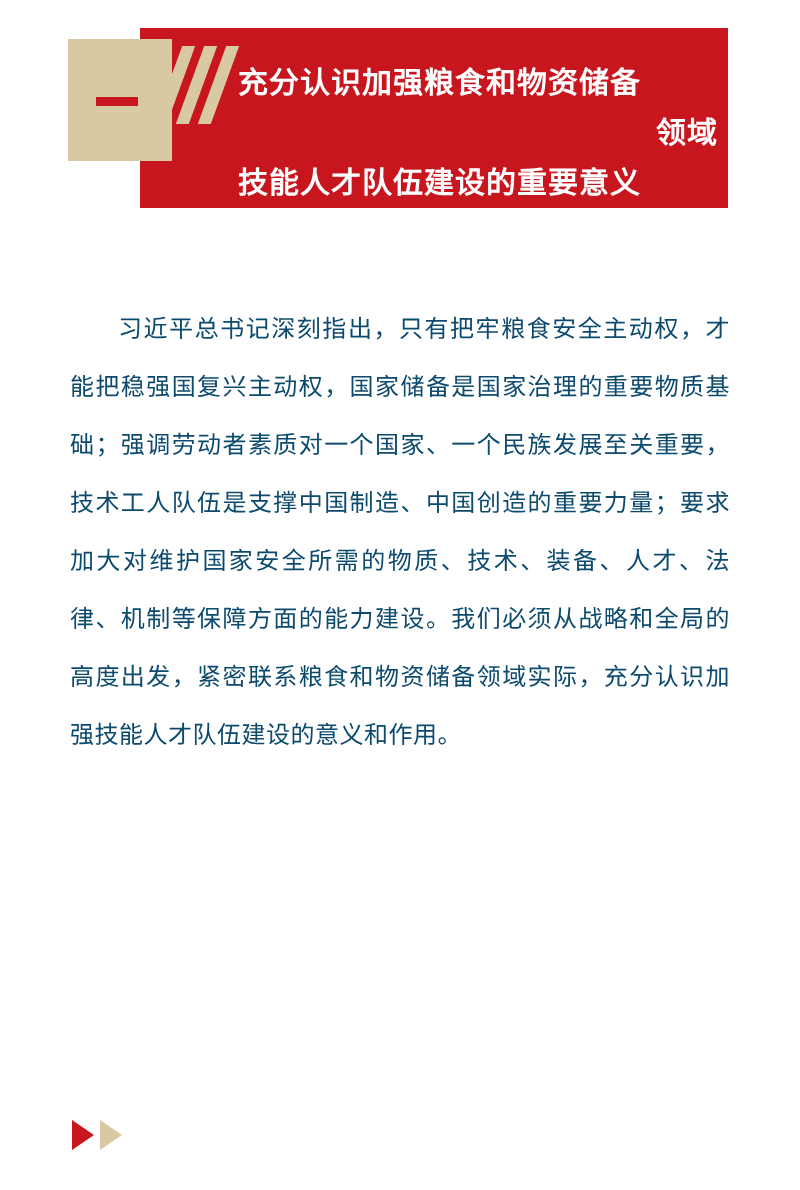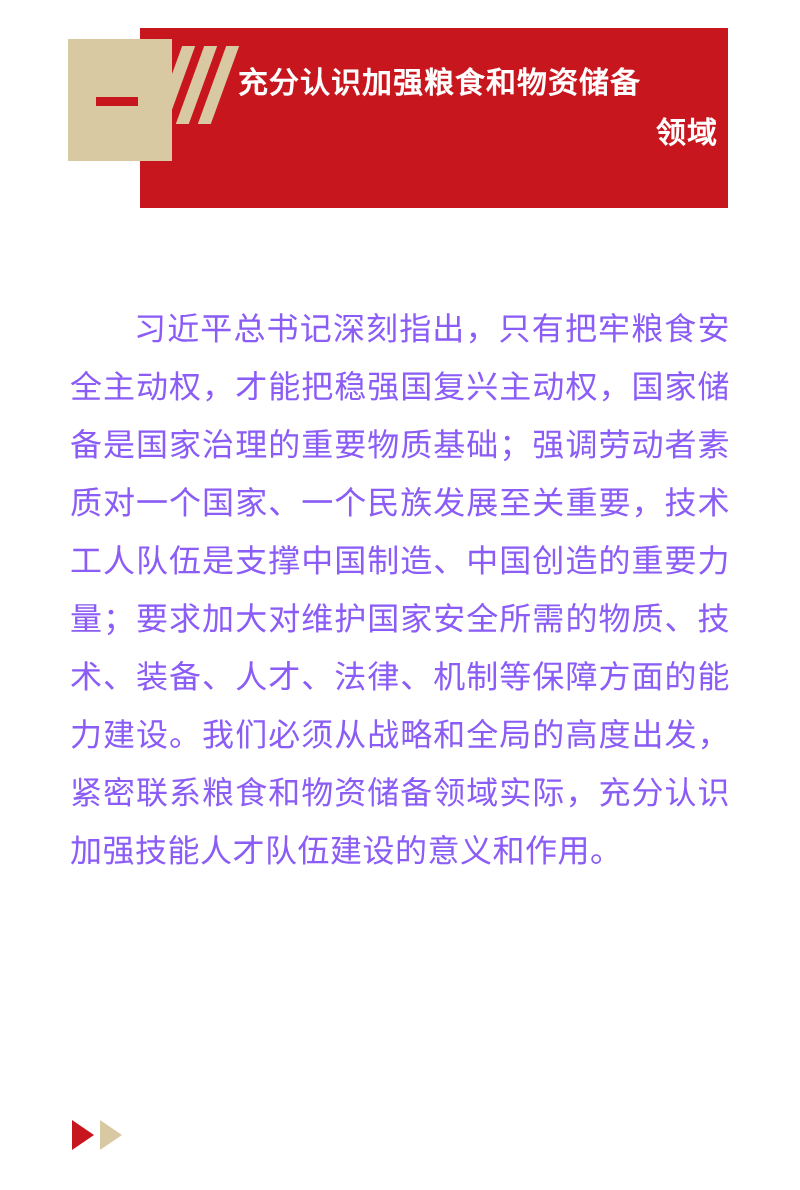--- a/index.html
+++ b/index.html
@@ -95,23 +95,23 @@
   .header-text .line3 {
     padding-left: 0;
   }
 
   
   .body-text {
     position: absolute;
     left: 70px;
     top: 300px;
     width: 660px;
-    font-size: 32px;
+    font-size: 24px;
     line-height: 58px;
-    color: #8b5cf6;
+    color: #0c4a6e;
     text-align: justify;
     text-justify: inter-ideograph;
     letter-spacing: 0.5px;
     text-indent: 2em;
     font-family: "Liberation Sans", "DejaVu Sans", sans-serif;
   }
 
   
   .chevrons {
     position: absolute;
@@ -148,20 +148,21 @@
       <div class="tan-dash"></div>
     </div>
     <div class="slashes">
       <i></i>
         <i></i>
         <i></i>
     </div>
     <div class="header-text">
       <div class="line1">充分认识加强粮食和物资储备</div>
       <div class="line2">领域</div>
+      <div class="line3">技能人才队伍建设的重要意义</div>
     </div>
   </div>
 
   <div class="body-text">习近平总书记深刻指出，只有把牢粮食安全主动权，才能把稳强国复兴主动权，国家储备是国家治理的重要物质基础；强调劳动者素质对一个国家、一个民族发展至关重要，技术工人队伍是支撑中国制造、中国创造的重要力量；要求加大对维护国家安全所需的物质、技术、装备、人才、法律、机制等保障方面的能力建设。我们必须从战略和全局的高度出发，紧密联系粮食和物资储备领域实际，充分认识加强技能人才队伍建设的意义和作用。</div>
 
   <div class="chevrons">
     <span class="chev red"></span>
     <span class="chev tan"></span>
   </div>
 

